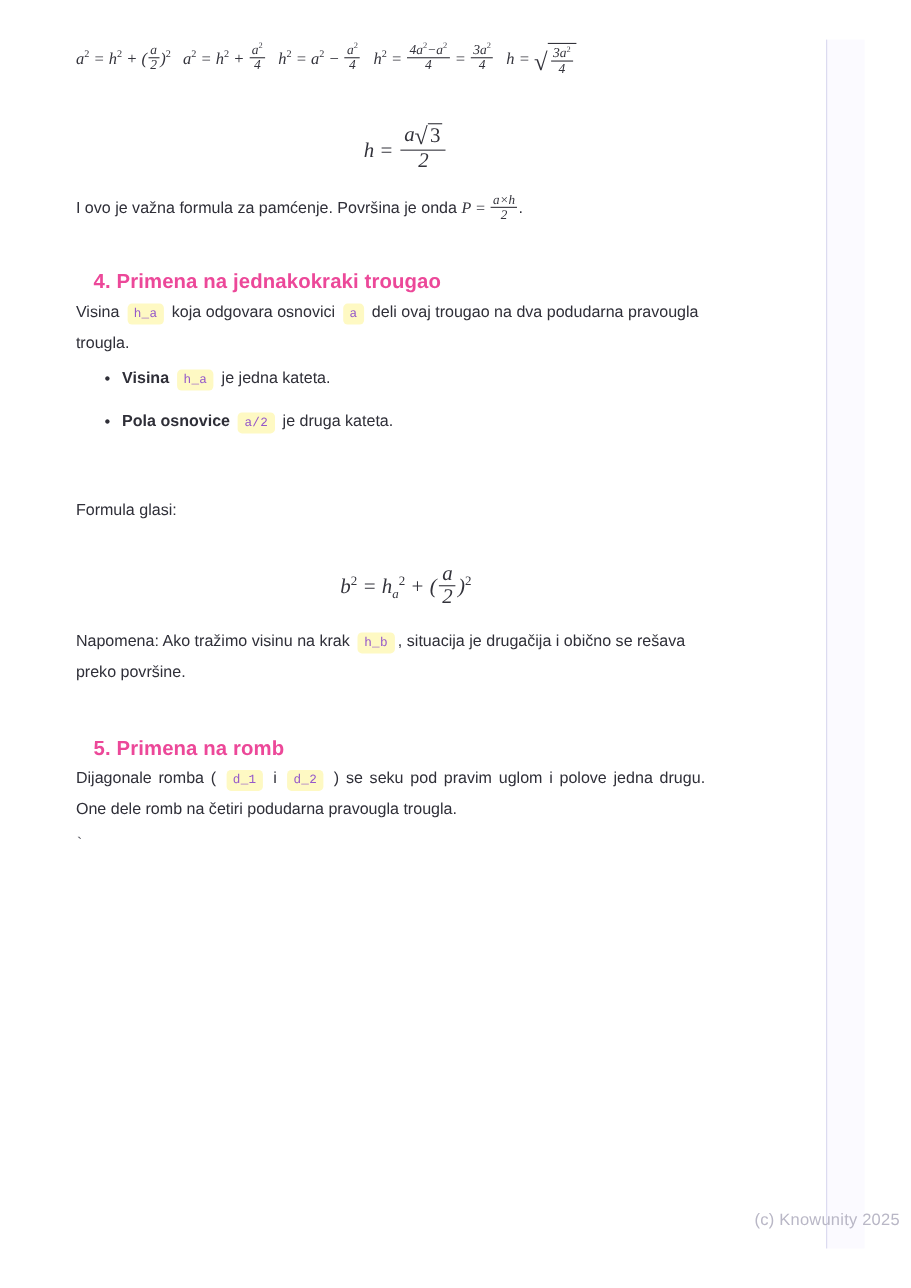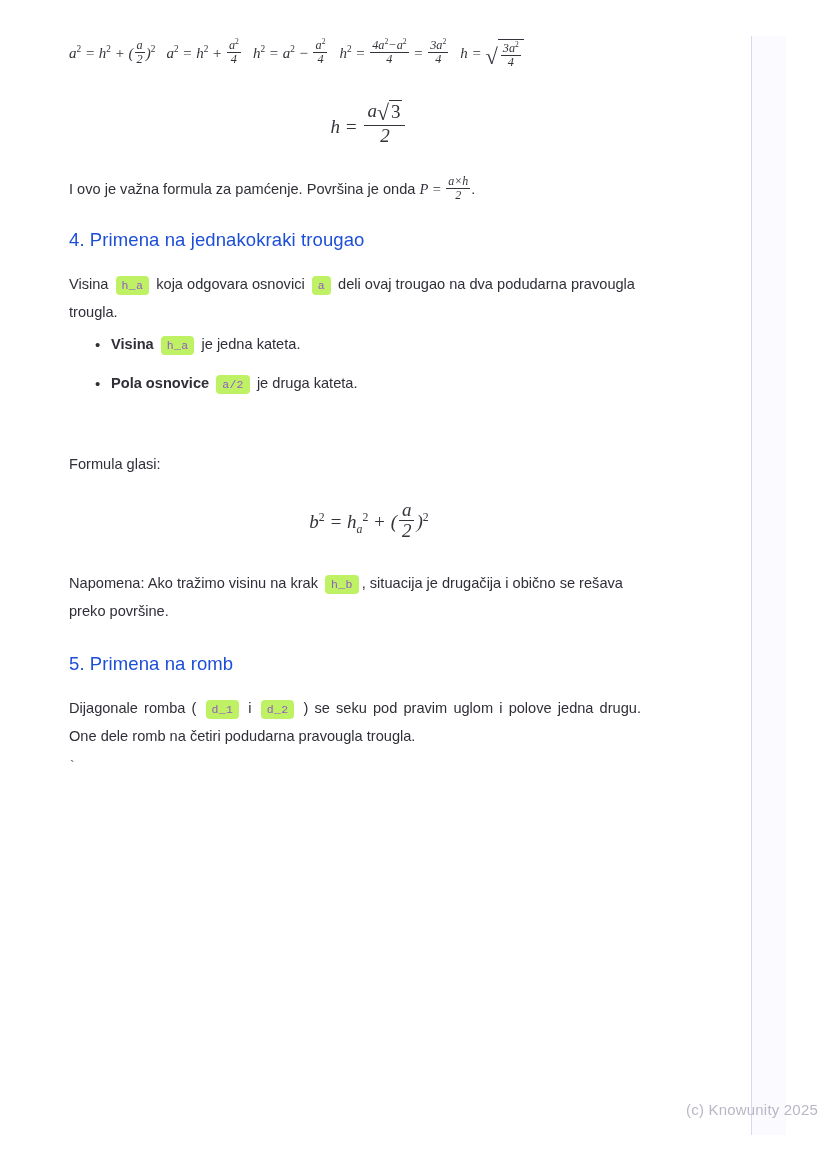--- a/index.html
+++ b/index.html
@@ -85,21 +85,21 @@
   }
   .frac .num { display: block; padding: 0 2px; }
   .frac .den { display: block; border-top: 1px solid #33333b; padding: 0 2px; }
 
   .frac-lg {
     display: inline-block;
     vertical-align: -0.48em;
     text-align: center;
     font-size: 1em;
     line-height: 1.06;
-    margin: 0 2px;
+    margin: 12px 2px;
   }
   .frac-lg .num { display: block; padding: 0 3px; }
   .frac-lg .den { display: block; border-top: 1px solid #33333b; padding: 0 3px; }
 
   sup.pw { font-size: 0.62em; vertical-align: super; font-style: normal; }
   sub.sb { font-size: 0.62em; vertical-align: sub; font-style: italic; }
 
   .radical {
     display: inline-block;
     vertical-align: middle;
@@ -134,35 +134,35 @@
   .p-napomena { top: 570px; }
   .p-dijag    { top: 695px; text-align: justify; width: 568px; }
 
   .italic { }
   .bold { font-weight: bold; }
 
   
   h2.section {
     position: absolute;
     left: 0;
-    margin: 0;
+    margin: 16px;
     font-size: 18.5px;
-    font-weight: normal;
-    color: #1d4ed8;
+    font-weight: bold;
+    color: #ec4899;
     letter-spacing: 0.1px;
     line-height: 22px;
   }
   .h-4 { top: 229px; }
   .h-5 { top: 653px; }
 
   
   code.chip {
     font-family: "Liberation Mono", monospace;
     font-size: 11.5px;
-    background: #bef264;
+    background: #fef9c3;
     color: #9558c9;
     border-radius: 4px;
     padding: 3px 6px 3px 6px;
     margin: 0 3px;
     letter-spacing: 0.3px;
     white-space: nowrap;
   }
 
   
   ul.bullets {

